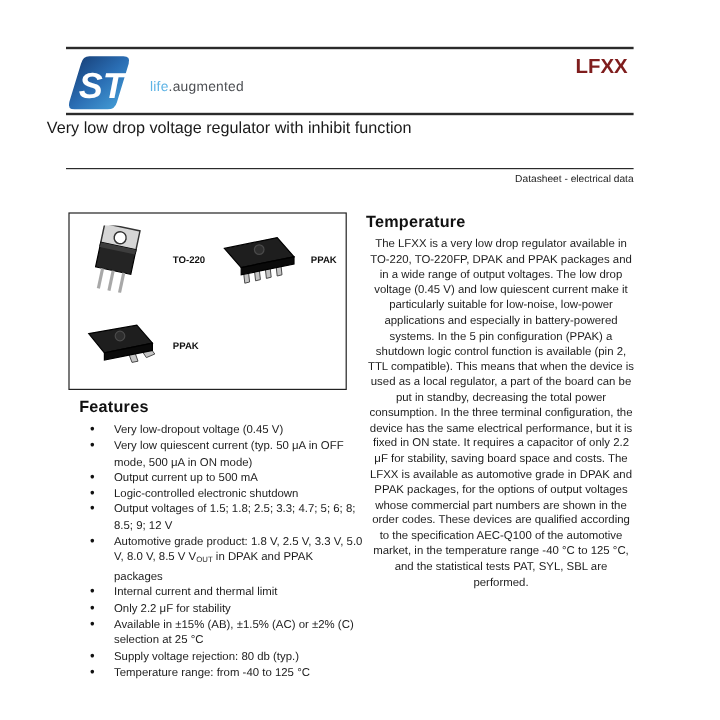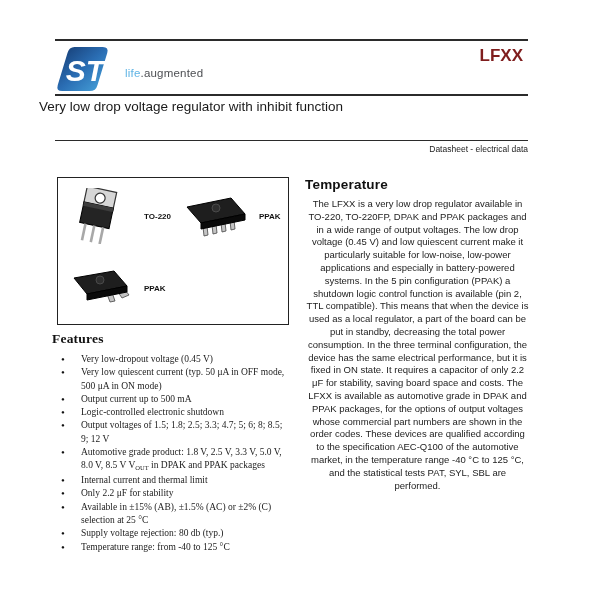--- a/index.html
+++ b/index.html
@@ -106,24 +106,23 @@
   .section-h {
     margin: 0 0 6px 0;
     font-size: 13.5px;
     font-weight: bold;
     color: #111111;
     letter-spacing: 0.2px;
   }
 
   .features {
     position: absolute;
-    left: 52px;
+    left: 66px;
     top: 331px;
     width: 238px;
-    font-family: Liberation Serif, serif;
   }
   .features ul {
     margin: 2px 0 0 0;
     padding: 0;
     list-style: none;
   }
   .feature-item {
     position: relative;
     padding-left: 29px;
     font-size: 9.5px;

